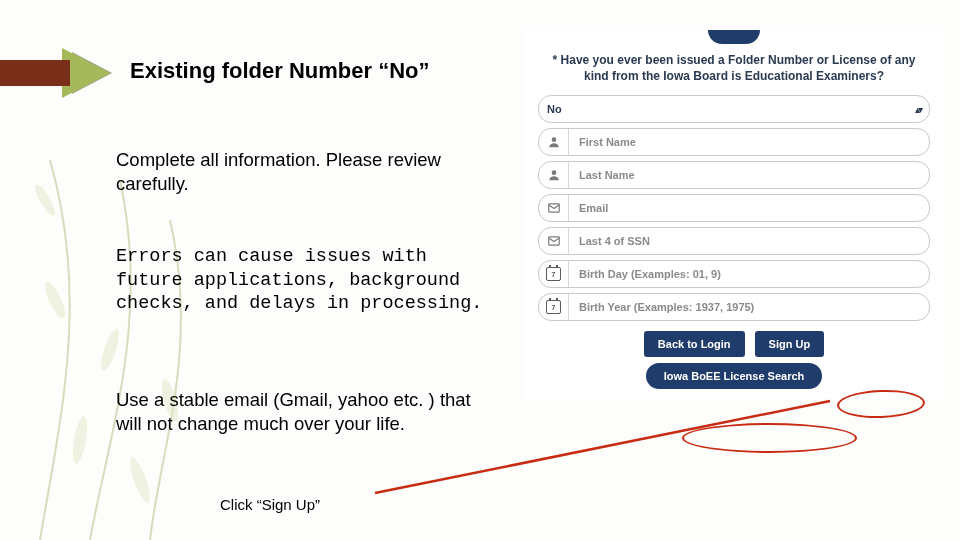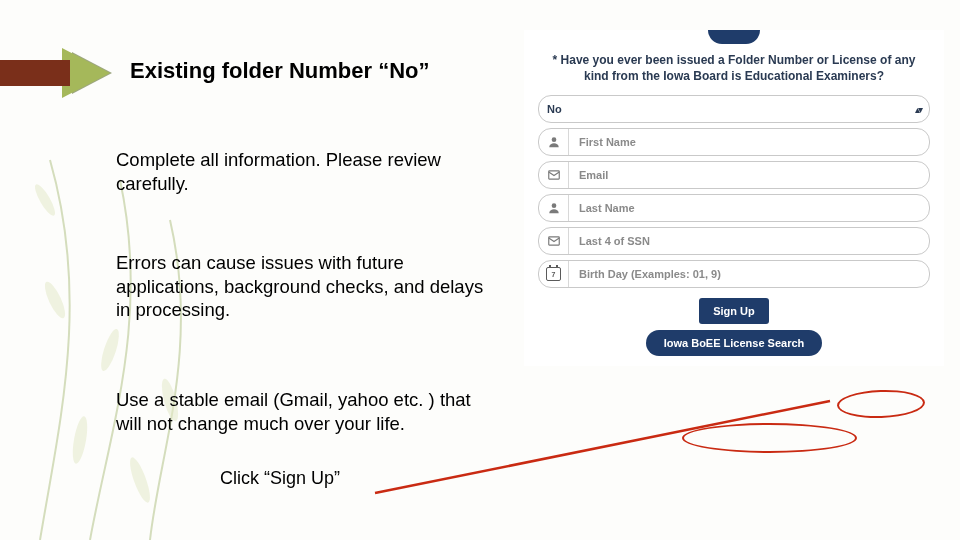--- a/index.html
+++ b/index.html
@@ -63,26 +63,26 @@
   .body-text {
     position: absolute;
     left: 116px;
     font-size: 18.5px;
     color: #000;
     line-height: 1.28;
     z-index: 4;
     max-width: 370px;
   }
   .p1 { top: 148px; }
-  .p2 { top: 251px; }
+  .p2 { top: 245px; font-family: Liberation Mono, monospace; }
   .p3 { top: 388px; }
   .p4 {
     position: absolute;
-    top: 468px; left: 220px;
-    font-size: 18px;
+    top: 496px; left: 220px;
+    font-size: 15px;
     z-index: 4;
   }
 
   
   .form-panel {
     position: absolute;
     top: 30px; right: 16px;
     width: 420px;
     background: #fff;
     z-index: 2;
@@ -230,60 +230,69 @@
       <svg viewBox="0 0 24 24" fill="#7a7a7a">
           <circle cx="12" cy="8" r="4"></circle>
           <path d="M4 20c0-4 4-6 8-6s8 2 8 6v1H4z"></path>
         </svg>
     </span>
     <span class="input-ph">First Name</span>
   </div>
 
   <div class="form-row">
     <span class="input-icon">
-      <svg viewBox="0 0 24 24" fill="none" stroke="#7a7a7a" stroke-width="2">
-          <rect x="3" y="5" width="18" height="14" rx="1"></rect>
-          <path d="M3 7l9 6 9-6"></path>
-        </svg>
-    </span>
-    <span class="input-ph">Email</span>
-  </div>
-
-  <div class="form-row">
-    <span class="input-icon">
       <svg viewBox="0 0 24 24" fill="#7a7a7a">
           <circle cx="12" cy="8" r="4"></circle>
           <path d="M4 20c0-4 4-6 8-6s8 2 8 6v1H4z"></path>
         </svg>
     </span>
     <span class="input-ph">Last Name</span>
   </div>
 
   <div class="form-row">
     <span class="input-icon">
       <svg viewBox="0 0 24 24" fill="none" stroke="#7a7a7a" stroke-width="2">
           <rect x="3" y="5" width="18" height="14" rx="1"></rect>
           <path d="M3 7l9 6 9-6"></path>
         </svg>
     </span>
+    <span class="input-ph">Email</span>
+  </div>
+
+  <div class="form-row">
+    <span class="input-icon">
+      <svg viewBox="0 0 24 24" fill="none" stroke="#7a7a7a" stroke-width="2">
+          <rect x="3" y="5" width="18" height="14" rx="1"></rect>
+          <path d="M3 7l9 6 9-6"></path>
+        </svg>
+    </span>
     <span class="input-ph">Last 4 of SSN</span>
   </div>
 
 
   <div class="form-row">
     <span class="date-icon">
       <span class="cal-box">
           <span class="cal-num">7</span>
         </span>
     </span>
     <span class="input-ph">Birth Day (Examples: 01, 9)</span>
   </div>
 
+  <div class="form-row">
+    <span class="date-icon">
+      <span class="cal-box">
+          <span class="cal-num">7</span>
+        </span>
+    </span>
+    <span class="input-ph">Birth Year (Examples: 1937, 1975)</span>
+  </div>
 
   <div class="btn-row">
+    <div class="btn">Back to Login</div>
     <div class="btn">Sign Up</div>
   </div>
   <div class="btn-wide-row">
     <div class="btn-wide">Iowa BoEE License Search</div>
   </div>
 </div>
 
 <div class="red-oval oval-signup"></div>
 <div class="red-oval oval-search"></div>
 <svg class="red-line" style="top:395px; left:370px;" width="470" height="110">

